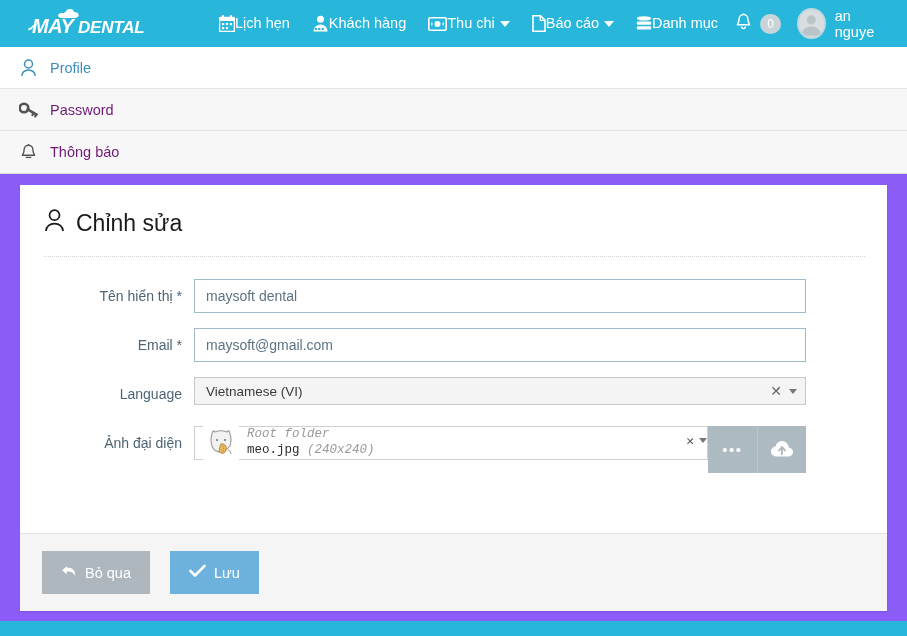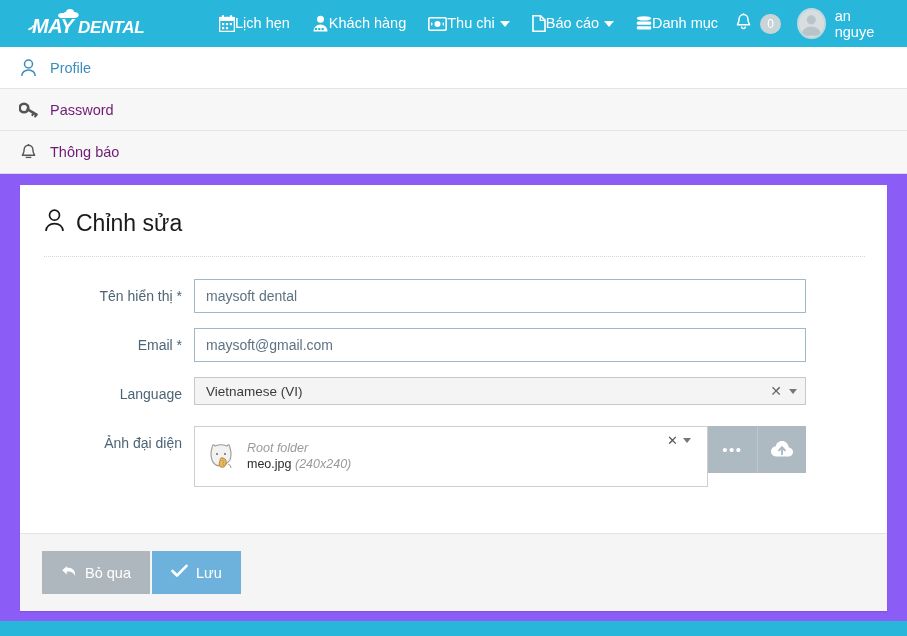--- a/index.html
+++ b/index.html
@@ -189,25 +189,26 @@
     border-top: 5px solid #777;
   }
 
   
   .filepick {
     display: flex;
     width: 100%;
   }
   .filepick-box {
     flex: 1;
-    height: 61px;
+    height: 34px;
     border: 1px solid #cfcfcf;
     background: #ffffff;
     display: flex; align-items: center;
-    padding: 0 16px 0 7px;
+    padding: 0 0 0 7px;
+    font-family: Liberation Mono, monospace;
   }
   .thumb {
     width: 38px; height: 38px;
     margin-right: 7px;
     flex-shrink: 0;
     display: flex; align-items: center; justify-content: center;
   }
   .file-meta { flex: 1; line-height: 1.25; }
   .file-folder {
     font-size: 12.5px;
@@ -243,21 +244,21 @@
   }
   .fp-btn + .fp-btn { border-left: 1px solid #bcc7ce; }
   .dots { letter-spacing: 1.5px; color: #ffffff; font-size: 15px; line-height: 1; }
 
   
   .card-footer {
     background: #f5f5f5;
     border-top: 1px solid #e3e3e3;
     padding: 17px 22px;
     display: flex;
-    gap: 2px;
+    gap: 20px;
     height: 78px;
   }
   .btn {
     height: 43px;
     border: none;
     display: flex; align-items: center;
     gap: 8px;
     padding: 0 19px;
     font-size: 14.5px;
     color: #ffffff;

